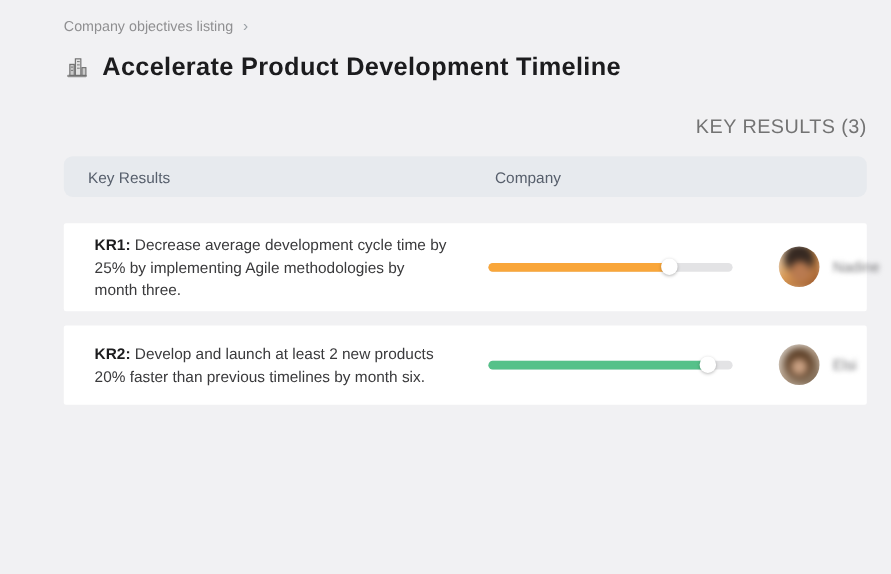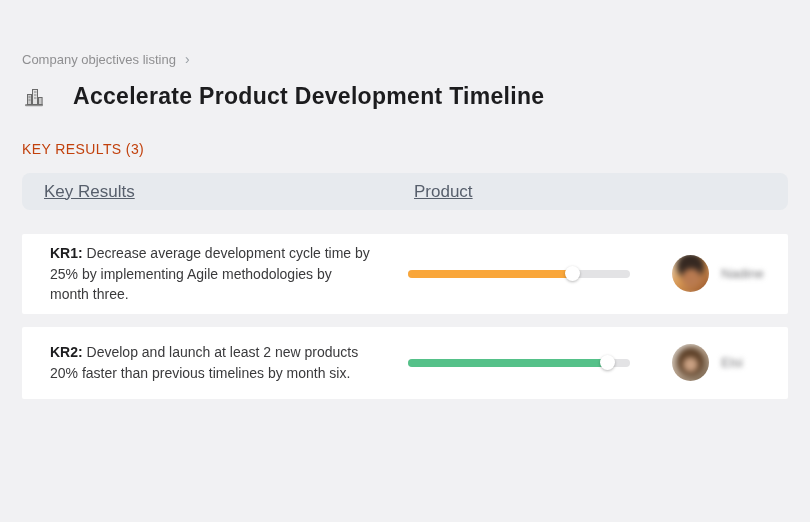--- a/index.html
+++ b/index.html
@@ -2,43 +2,43 @@
 <html><head>
 <meta charset="utf-8">
 <style>
   html,body{margin:0;padding:0;}
   body{
     width:810px;height:522px;overflow:hidden;
     background:#f1f1f3;
     font-family:"Liberation Sans",sans-serif;
     -webkit-font-smoothing:antialiased;
   }
-  .page{padding:52px 22px 0 22px;}
+  .page{padding:16px 22px 0 22px;margin-left:36px;}
 
   
   .breadcrumb{display:flex;align-items:center;gap:9px;font-size:13px;}
   .crumb-muted{color:#8f8f91;}
   .crumb-sep{color:#9aa0a6;font-size:14px;line-height:1;transform:translateY(-1px);}
   .crumb-active{color:#39393b;}
 
   
-  .title-row{display:flex;align-items:center;gap:27px;margin-top:16px;}
+  .title-row{display:flex;align-items:center;gap:11px;margin-top:16px;}
   .title-icon{width:24px;height:24px;flex:0 0 auto;}
   h1.page-title{
     margin:0;font-size:23px;font-weight:bold;color:#1c1c1e;letter-spacing:.3px;
   }
 
   
-  .section-label{margin-top:31px;font-size:14px;color:#c2410c;letter-spacing:.4px;}
+  .section-label{margin-top:31px;font-size:18px;color:#737373;letter-spacing:.4px;text-align:right;}
 
   
   .table-header{
     margin-top:16px;height:37px;background:#e7eaee;border-radius:8px;
     display:grid;grid-template-columns:386px 252px 1fr;align-items:center;
-    color:#575f6c;font-size:17px;text-decoration:underline;
+    color:#575f6c;font-size:14px;
   }
   .th-kr{padding-left:22px;}
   .th-status{padding-left:6px;}
   .th-owner{padding-left:12px;}
 
   
   .rows{margin-top:24px;display:flex;flex-direction:column;gap:13px;}
   .row-card{
     background:#ffffff;border-radius:2px;min-height:72px;box-sizing:border-box;
     padding:9px 0;display:grid;grid-template-columns:386px 252px 1fr;align-items:center;
@@ -99,21 +99,21 @@
         <line x1="6.5" y1="15" x2="8.5" y2="15" stroke="#6b6b6b" stroke-width="0.8"></line>
       </svg>
     </span>
     <h1 class="page-title">Accelerate Product Development Timeline</h1>
   </div>
 
   <div class="section-label">KEY RESULTS (3)</div>
 
   <div class="table-header">
     <div class="th-kr">Key Results</div>
-    <div class="th-status">Product</div>
+    <div class="th-status">Company</div>
   </div>
 
   <div class="rows">
 
     <div class="row-card">
       <div class="kr-text">
         <b>KR1:</b><span> Decrease average development cycle time by 25% by implementing Agile methodologies by month three.</span>
       </div>
       <div>
         <div class="status-cell">

